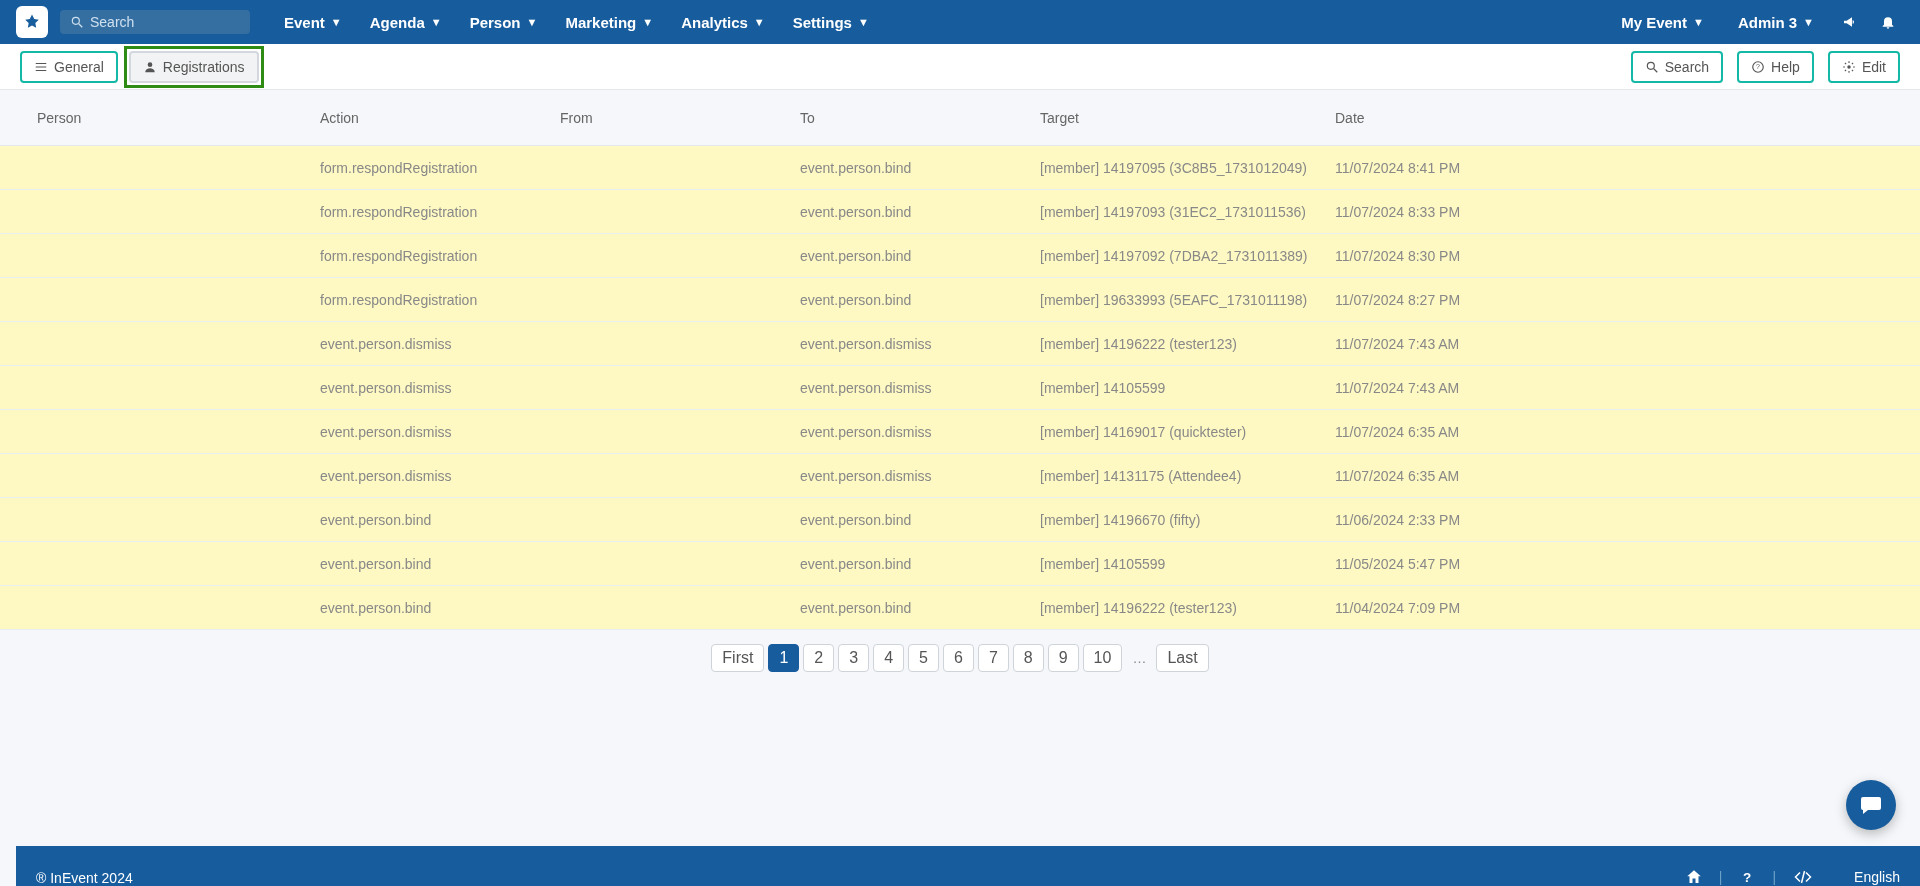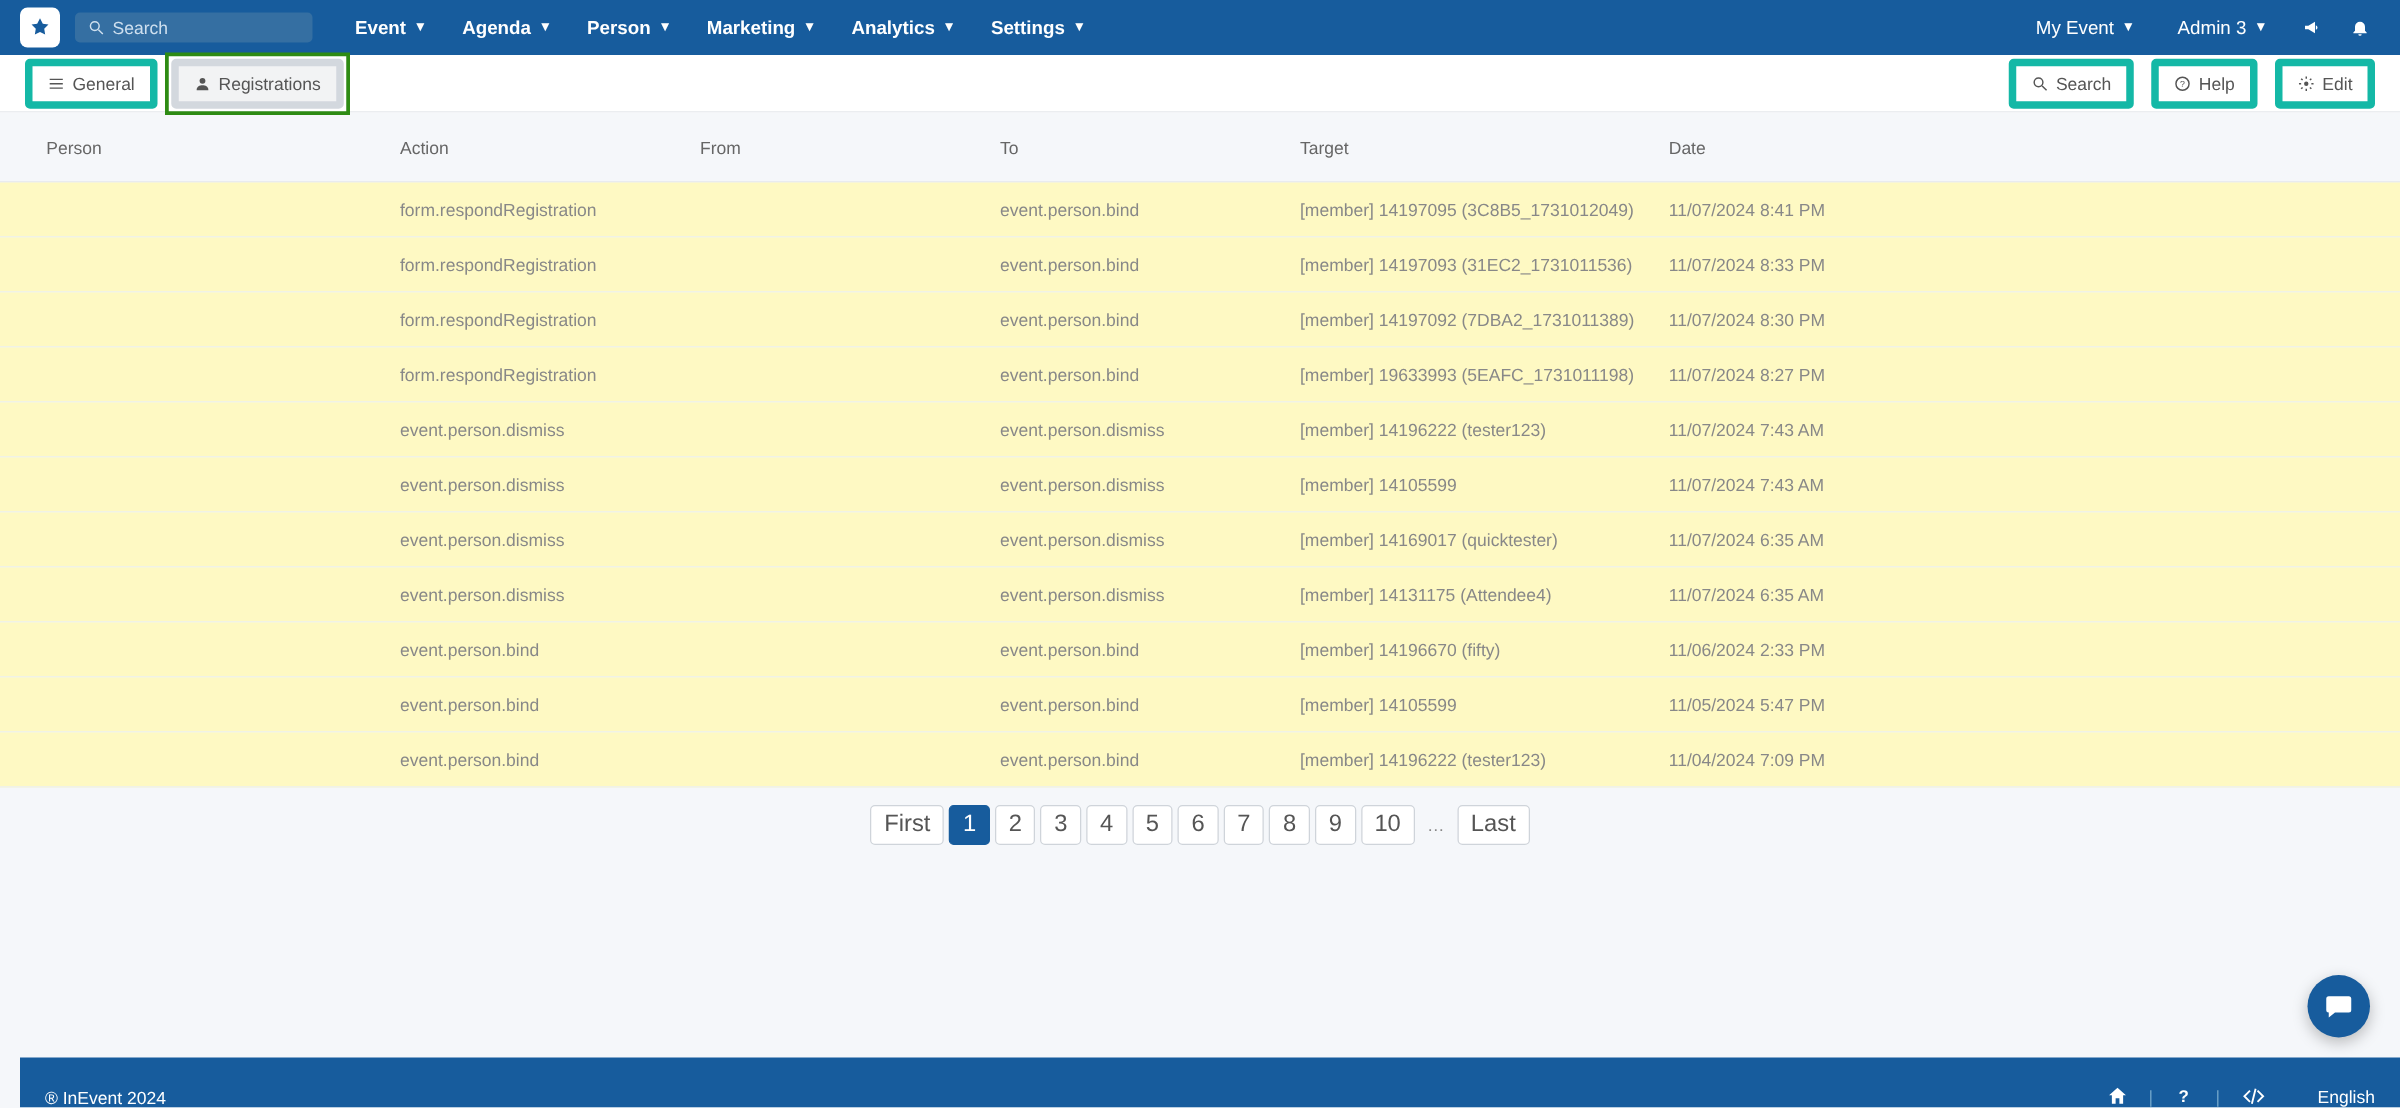--- a/index.html
+++ b/index.html
@@ -41,34 +41,34 @@
     margin-left: 6px; width: 140px; font-size: 14px;
   }
   .search-wrap input::placeholder { color: #cfe0ef; }
   .nav-menu { display: flex; margin-left: 20px; }
   .nav-item {
     color: #fff; padding: 0 14px; font-size: 15px; font-weight: 600;
     display: flex; align-items: center; gap: 6px; height: 44px; cursor: pointer;
   }
   .nav-spacer { flex: 1; }
   .nav-right { display: flex; align-items: center; gap: 6px; }
-  .nav-right .nav-item { font-weight: 400; }
+  .nav-right .nav-item { font-weight: 700; }
   .icon-btn-top { color: #fff; padding: 0 8px; cursor: pointer; }
   .chev { font-size: 11px; }
 
   
   .subheader {
     background: #fff;
     height: 46px;
     display: flex; align-items: center;
     padding: 0 20px;
     border-bottom: 1px solid #e5e8ec;
   }
   .tab-btn {
-    border: 6px solid #14b8a6;
+    border: 2px solid #14b8a6;
     background: #fff;
     padding: 6px 12px;
     border-radius: 4px;
     display: inline-flex; align-items: center; gap: 6px;
     color: #555;
     cursor: pointer;
     font-size: 14px;
   }
   .tab-btn + .tab-btn { margin-left: 6px; }
   .tab-highlight {
@@ -114,21 +114,21 @@
   .td { white-space: nowrap; overflow: hidden; text-overflow: ellipsis; }
 
   
   .pagination {
     display: flex; justify-content: center; align-items: center;
     gap: 4px; padding: 14px 0 18px;
     background: transparent;
   }
   .page-btn {
     border: 1px solid #cfd4da; background: #fff; color: #555;
-    padding: 4px 10px; border-radius: 4px; cursor: pointer; font-size: 19px;
+    padding: 4px 10px; border-radius: 4px; cursor: pointer; font-size: 16px;
     min-width: 28px; text-align: right;
   }
   .page-btn.active { background: #175c9d; color: #fff; border-color: #175c9d; }
   .page-sep { color: #888; padding: 0 6px; }
 
   
   .footer {
     position: absolute; left: 16px; right: 0; bottom: 0;
     height: 40px; background: #175c9d; color: #fff;
     display: flex; align-items: flex-end; padding: 0 20px;

